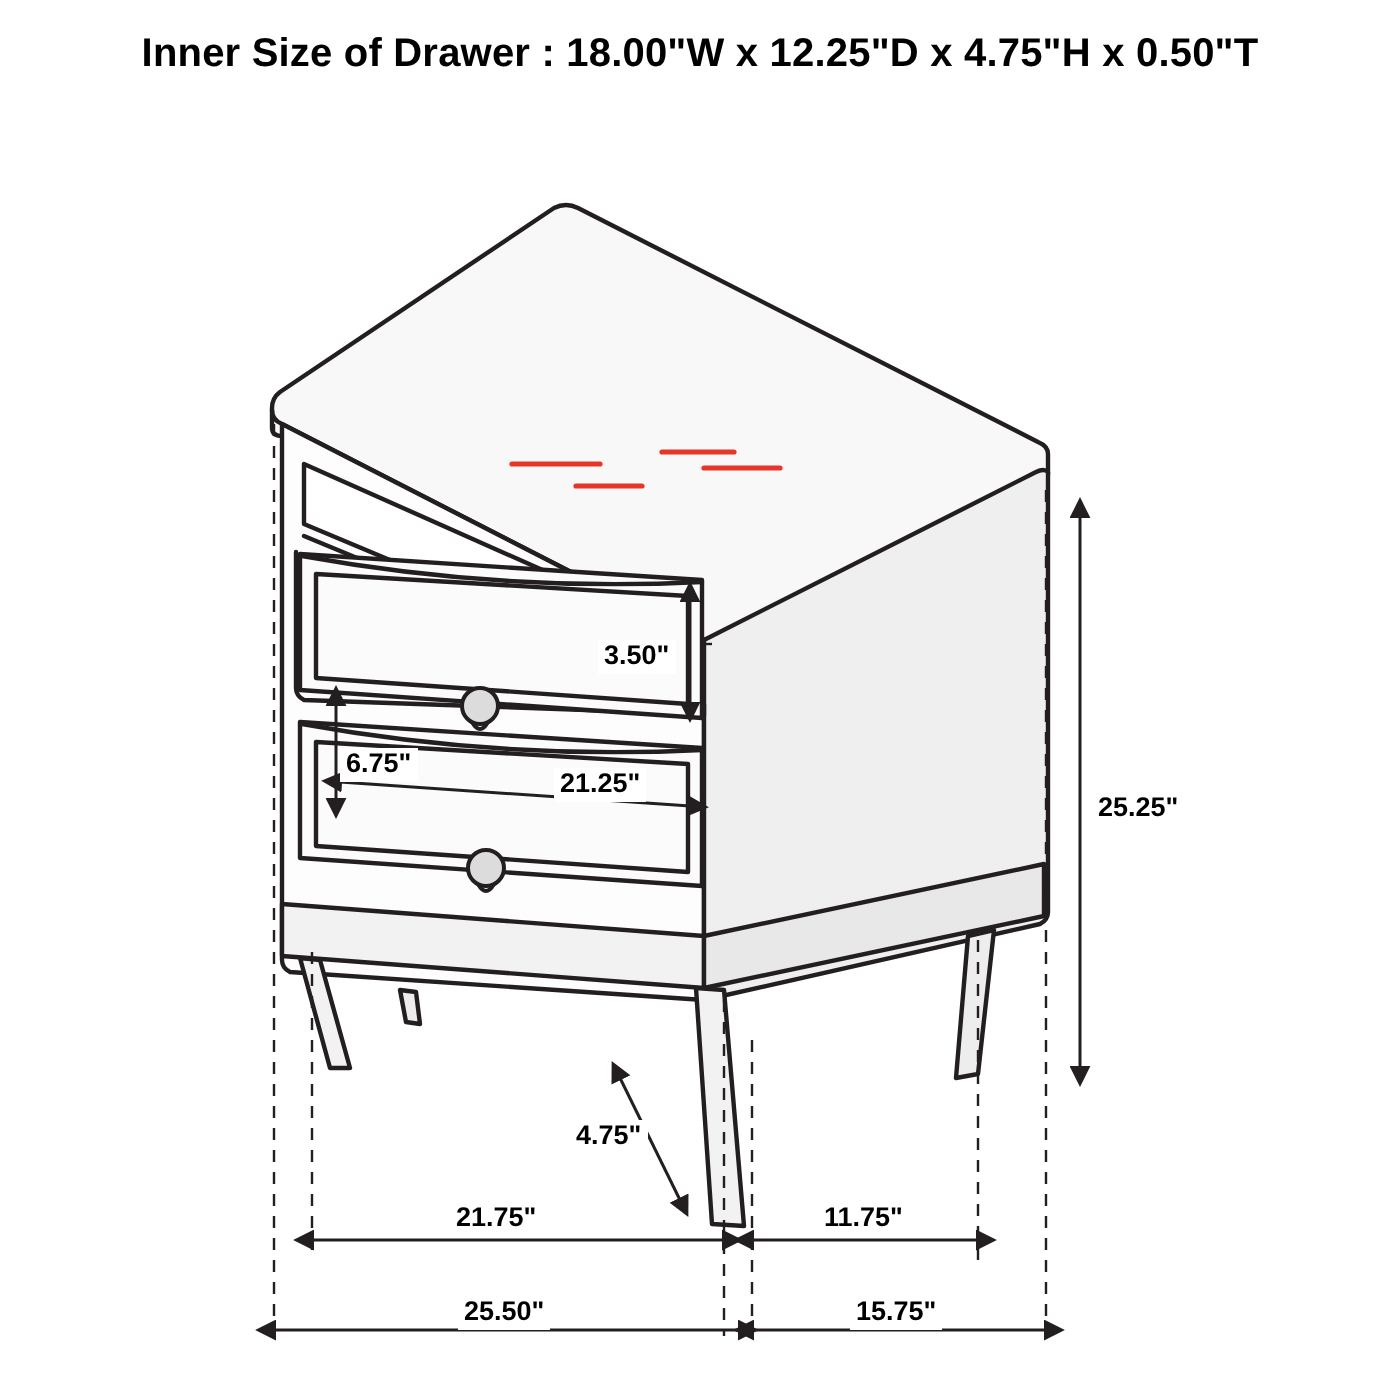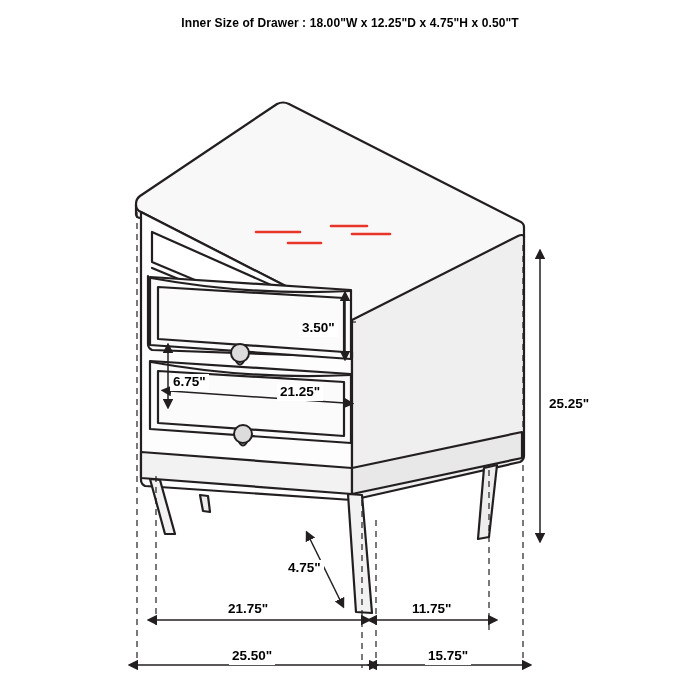--- a/index.html
+++ b/index.html
@@ -19,21 +19,21 @@
     position: relative;
     width: 700px;
     height: 700px;
   }
   #title {
     position: absolute;
     top: 16px;
     left: 0;
     width: 700px;
     text-align: center;
-    font-size: 12px;
+    font-size: 20px;
     font-weight: bold;
     letter-spacing: 0.1px;
     color: #000;
   }
   #drawing {
     position: absolute;
     top: 0;
     left: 0;
     width: 700px;
     height: 700px;

